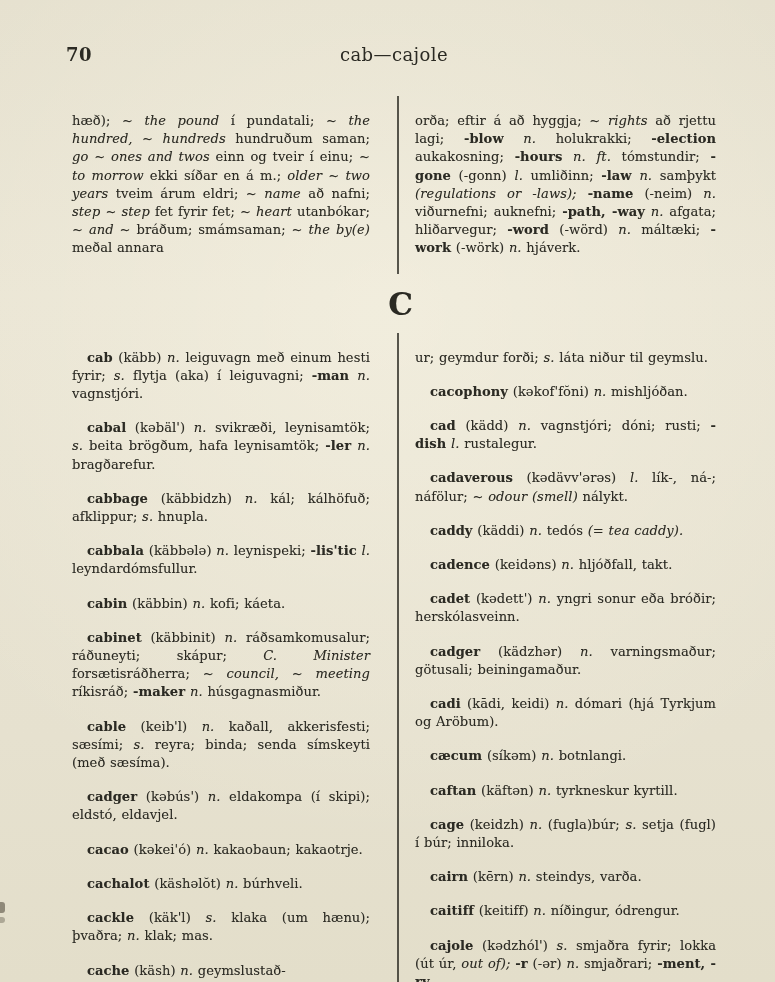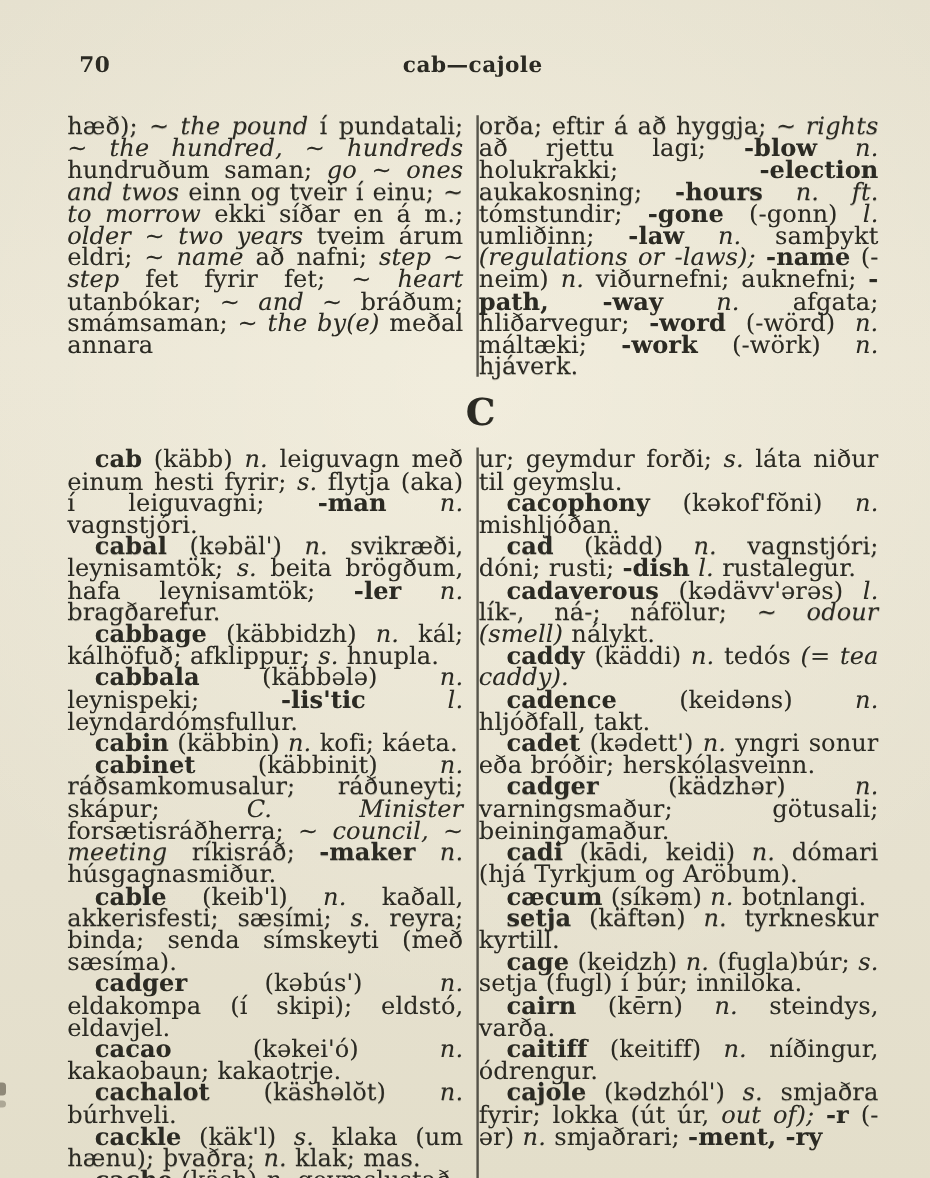--- a/index.html
+++ b/index.html
@@ -16,28 +16,28 @@
     color:var(--ink,#2b2a23);
   }
   .content{position:absolute;left:56px;top:44px;width:690px;}
   .page-header{position:relative;height:22px;margin-bottom:30px;}
   .page-number{
     position:absolute;left:10px;top:0;
     font-weight:bold;font-size:18px;letter-spacing:.5px;
   }
   .running-head{
     position:absolute;left:0;right:14px;top:0;text-align:center;
-    font-weight:bold;font-size:18px;letter-spacing:.4px;
+    font-weight:normal;font-size:18px;letter-spacing:.4px;
   }
   .columns{display:flex;align-items:stretch;}
   .col-left{width:330px;padding-right:11px;}
   .col-right{width:333px;border-left:2px solid rgba(43,42,35,.78);}
   .entry{
-    margin:0;text-align:justify;text-indent:1.15em;
-    font-size:20px;line-height:18.2px;letter-spacing:.1px;
+    margin:16px;text-align:justify;text-indent:1.15em;
+    font-size:13px;line-height:18.2px;letter-spacing:.1px;
     text-shadow:.2px .2px 0 rgba(43,42,35,.3);
     word-spacing:.5px;
   }
   .entry.cont{text-indent:0;}
   .entry b{font-weight:bold;}
   .entry i{font-style:italic;}
   .section-letter{
     text-align:center;font-weight:bold;font-size:31px;line-height:1;
     margin:15px 0 13px;letter-spacing:1px;
     text-shadow:.3px .3px 0 rgba(43,42,35,.35);
@@ -92,21 +92,21 @@
           <p class="entry cont">ur; geymdur forði; <i>s.</i> láta niður til geymslu.</p>
           <p class="entry"><b>cacophony</b> (kəkof'fŏni) <i>n.</i> mishljóðan.</p>
           <p class="entry"><b>cad</b> (kädd) <i>n.</i> vagnstjóri; dóni; rusti; <b>-dish</b> <i>l.</i> rustalegur.</p>
           <p class="entry"><b>cadaverous</b> (kədävv'ərəs) <i>l.</i> lík-, ná-; náfölur; ~ <i>odour (smell)</i> nálykt.</p>
           <p class="entry"><b>caddy</b> (käddi) <i>n.</i> tedós <i>(= tea caddy).</i></p>
           <p class="entry"><b>cadence</b> (keidəns) <i>n.</i> hljóðfall, takt.</p>
           <p class="entry"><b>cadet</b> (kədett') <i>n.</i> yngri sonur eða bróðir; herskólasveinn.</p>
           <p class="entry"><b>cadger</b> (kädzhər) <i>n.</i> varningsmaður; götusali; beiningamaður.</p>
           <p class="entry"><b>cadi</b> (kādi, keidi) <i>n.</i> dómari (hjá Tyrkjum og Aröbum).</p>
           <p class="entry"><b>cæcum</b> (síkəm) <i>n.</i> botnlangi.</p>
-          <p class="entry"><b>setja</b> (käftən) <i>n.</i> tyrkneskur kyrtill.</p>
+          <p class="entry"><b>caftan</b> (käftən) <i>n.</i> tyrkneskur kyrtill.</p>
           <p class="entry"><b>cage</b> (keidzh) <i>n.</i> (fugla)búr; <i>s.</i> setja (fugl) í búr; inniloka.</p>
           <p class="entry"><b>cairn</b> (kērn) <i>n.</i> steindys, varða.</p>
           <p class="entry"><b>caitiff</b> (keitiff) <i>n.</i> níðingur, ódrengur.</p>
           <p class="entry"><b>cajole</b> (kədzhól') <i>s.</i> smjaðra fyrir; lokka (út úr, <i>out of);</i> <b>-r</b> (-ər) <i>n.</i> smjaðrari; <b>-ment, -ry</b></p>
         </div>
     </div>
 
   </div>
 </div>
 

